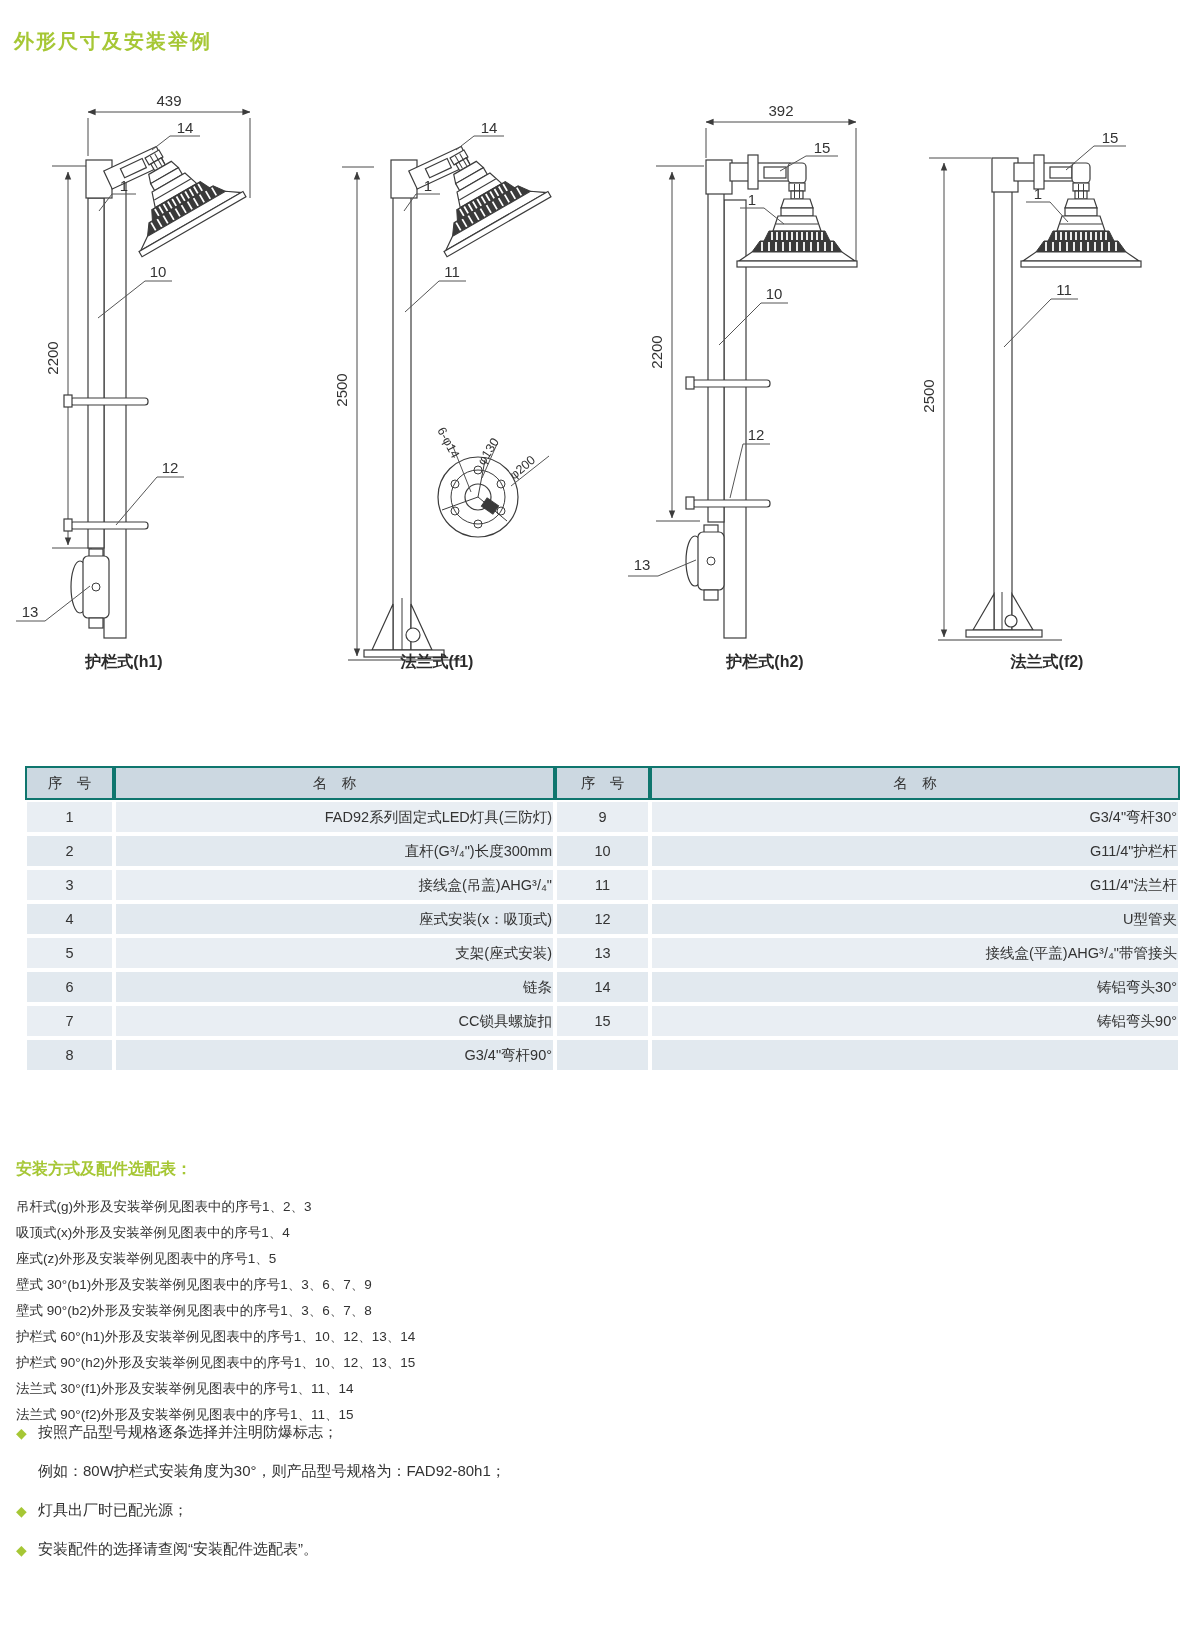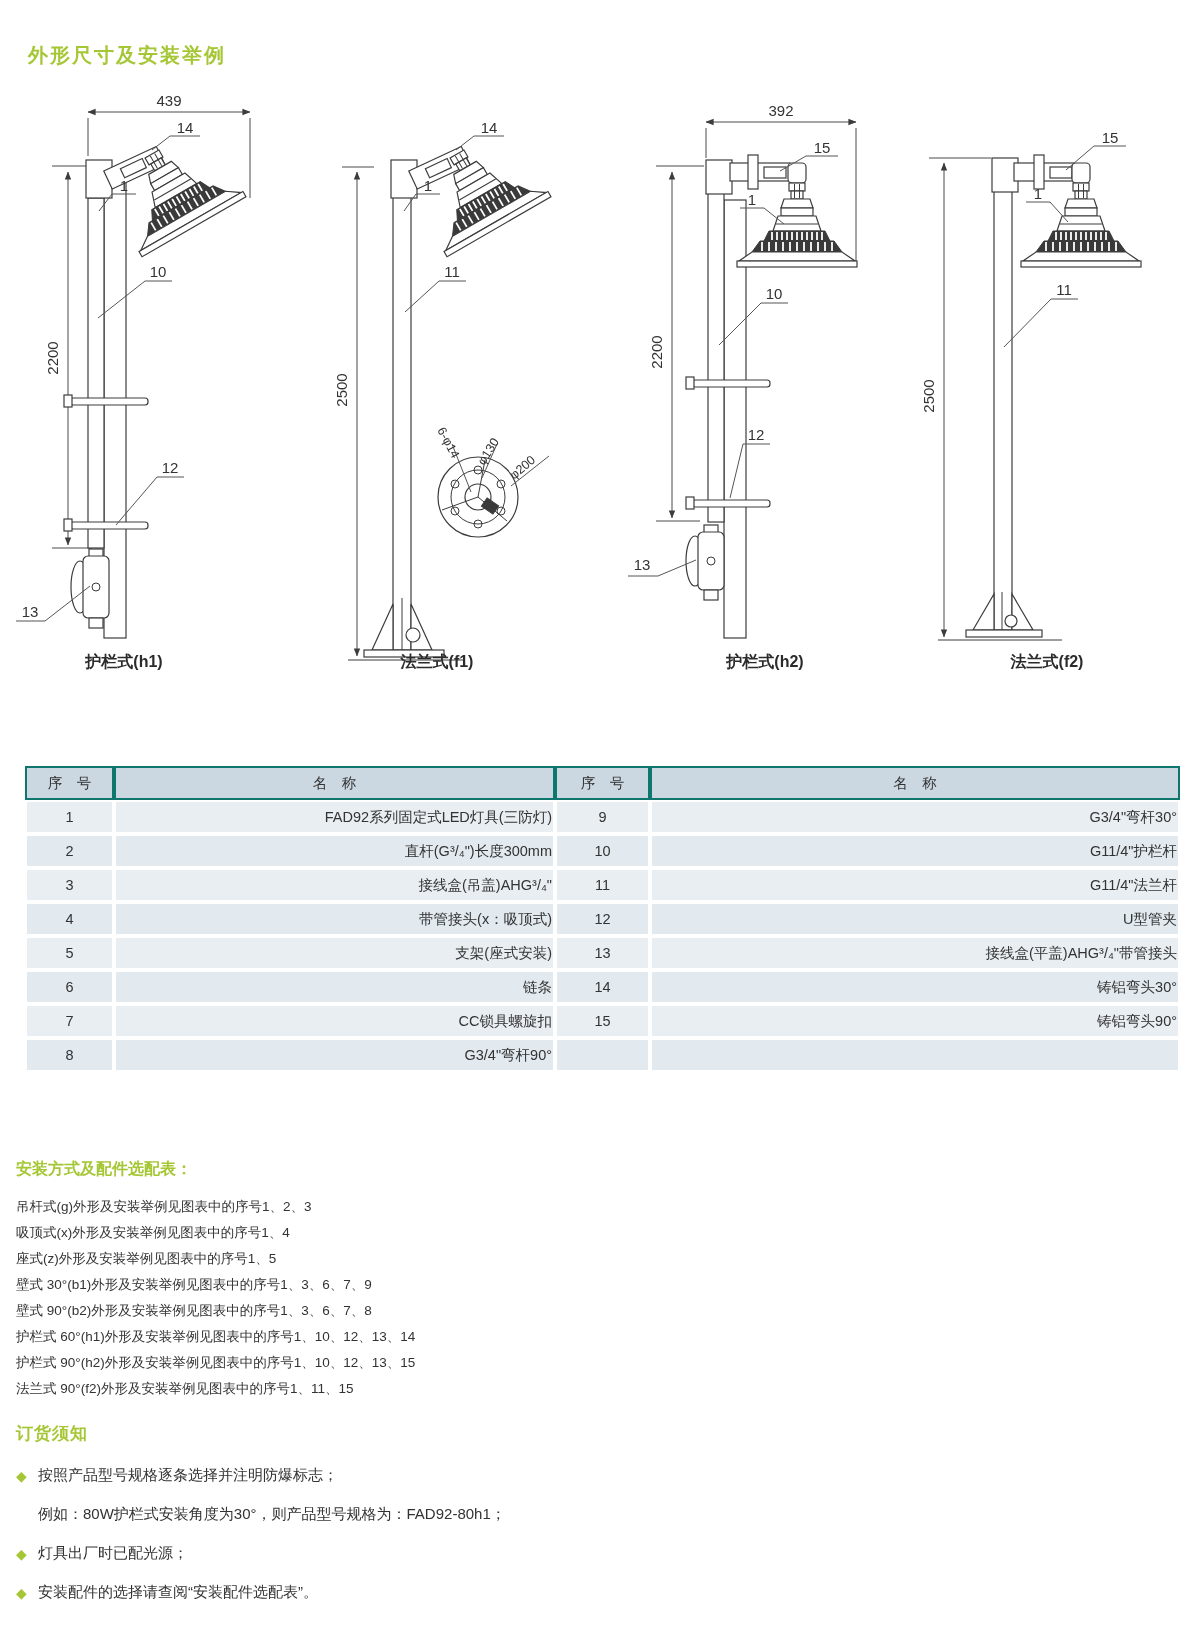--- a/index.html
+++ b/index.html
@@ -1,18 +1,18 @@
 <!DOCTYPE html>
 <html style="--accent_green: #a6c735; --table_header_bg: #ccd8e1; --table_row_odd: #e9eef3; --table_row_even: #e2e9ef;"><head>
 <meta charset="utf-8">
 <style>
   html,body{margin:0;padding:0;background:#fff;}
   .page{position:relative;width:1200px;height:1633px;background:#fff;overflow:hidden;
         font-family:"Liberation Sans","DejaVu Sans",sans-serif;color:#333;}
-  .page-title{position:absolute;top:28px;left:14px;margin:14px;font-size:20px;font-weight:bold;
+  .page-title{position:absolute;top:28px;left:14px;margin:0;font-size:20px;font-weight:bold;
         color:var(--accent_green,#a6c735);letter-spacing:2px;}
   svg.drawings{position:absolute;top:0;left:0;}
   svg text{font-family:"Liberation Sans","DejaVu Sans",sans-serif;font-size:15px;fill:#333;}
   svg text.sm{font-size:12.5px;}
   .ln{fill:#fff;stroke:#3c3c3c;stroke-width:1.2;}
   .st{fill:none;stroke:#3c3c3c;stroke-width:1;}
   .dk{fill:#3a3a3a;stroke:#3a3a3a;stroke-width:1;}
   .wt{fill:none;stroke:#fff;stroke-width:1.8;}
   .dim{fill:none;stroke:#4a4a4a;stroke-width:1;}
   .ldr{fill:none;stroke:#555;stroke-width:1;}
@@ -260,21 +260,21 @@
       <td class="nm">G11/4"护栏杆</td>
     </tr>
     <tr class="odd">
       <td class="no">3</td>
       <td class="nm">接线盒(吊盖)AHG³/₄"</td>
       <td class="no">11</td>
       <td class="nm">G11/4"法兰杆</td>
     </tr>
     <tr class="even">
       <td class="no">4</td>
-      <td class="nm">带管接头(x：吸顶式)</td>
+      <td class="nm">座式安装(x：吸顶式)</td>
       <td class="no">12</td>
       <td class="nm">U型管夹</td>
     </tr>
     <tr class="odd">
       <td class="no">5</td>
       <td class="nm">支架(座式安装)</td>
       <td class="no">13</td>
       <td class="nm">接线盒(平盖)AHG³/₄"带管接头</td>
     </tr>
     <tr class="even">
@@ -300,25 +300,25 @@
 
   <div class="mount">
     <h2>安装方式及配件选配表：</h2>
     <div class="mline">吊杆式(g)外形及安装举例见图表中的序号1、2、3</div>
     <div class="mline">吸顶式(x)外形及安装举例见图表中的序号1、4</div>
     <div class="mline">座式(z)外形及安装举例见图表中的序号1、5</div>
     <div class="mline">壁式 30°(b1)外形及安装举例见图表中的序号1、3、6、7、9</div>
     <div class="mline">壁式 90°(b2)外形及安装举例见图表中的序号1、3、6、7、8</div>
     <div class="mline">护栏式 60°(h1)外形及安装举例见图表中的序号1、10、12、13、14</div>
     <div class="mline">护栏式 90°(h2)外形及安装举例见图表中的序号1、10、12、13、15</div>
+    <div class="mline">法兰式 30°(f1)外形及安装举例见图表中的序号1、11、14</div>
     <div class="mline">法兰式 90°(f2)外形及安装举例见图表中的序号1、11、15</div>
   </div>
 
   <div class="order">
-    <h2>订货须知</h2>
     <div class="order-item">
       <span class="diamond">◆</span>
       <span>按照产品型号规格逐条选择并注明防爆标志；</span>
     </div>
     <div class="order-item">
       <span class="diamond"></span>
       <span>例如：80W护栏式安装角度为30°，则产品型号规格为：FAD92-80h1；</span>
     </div>
     <div class="order-item">
       <span class="diamond">◆</span>

